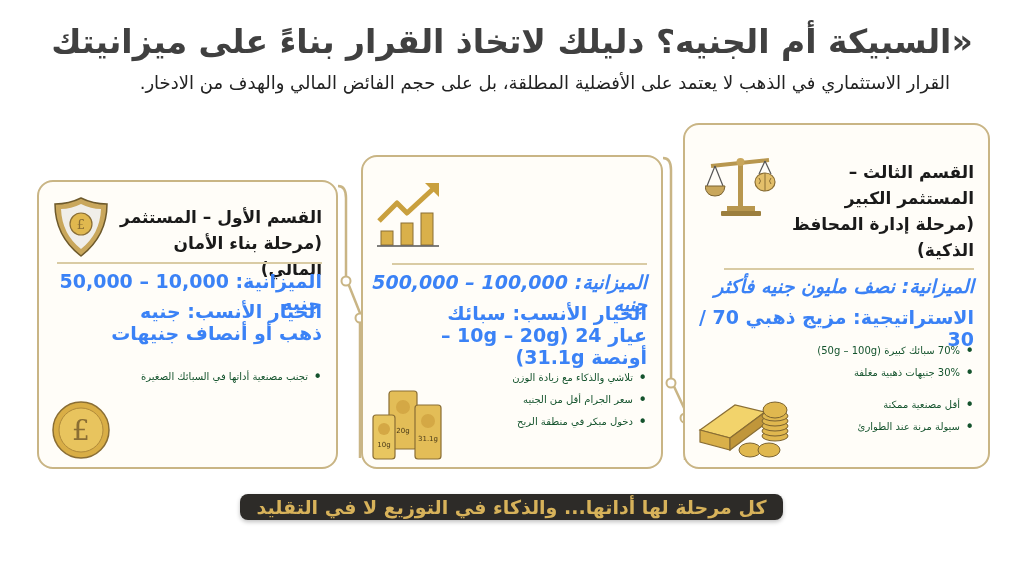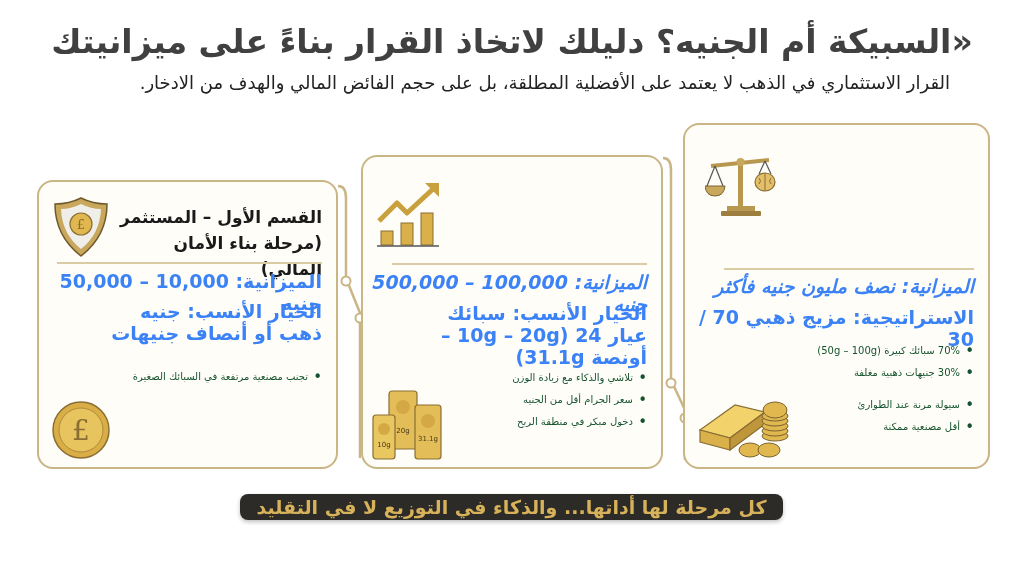--- a/index.html
+++ b/index.html
@@ -93,28 +93,29 @@
     <line x1="6" y1="16" x2="64" y2="10" stroke="#b8974f" stroke-width="4"></line>
     <circle cx="35.5" cy="12" r="4" fill="#c9a75c"></circle>
     <line x1="10" y1="16" x2="2" y2="36" stroke="#555" stroke-width="1.2"></line>
     <line x1="10" y1="16" x2="18" y2="36" stroke="#555" stroke-width="1.2"></line>
     <path d="M0 36 H20 Q19 46 10 46 Q1 46 0 36 Z" fill="#c9a75c" stroke="#7a6230" stroke-width="1"></path>
     <line x1="60" y1="11" x2="54" y2="24" stroke="#555" stroke-width="1.2"></line>
     <line x1="60" y1="11" x2="66" y2="24" stroke="#555" stroke-width="1.2"></line>
     <ellipse cx="60" cy="32" rx="10" ry="9" fill="#e3bf6a" stroke="#8a6e34" stroke-width="1.2"></ellipse>
     <path d="M60 23 V41 M54 28 Q57 31 54 34 M66 28 Q63 31 66 34" fill="none" stroke="#8a6e34" stroke-width="1"></path>
   </svg>
+  <div class="card-head">القسم الثالث – المستثمر الكبير (مرحلة إدارة المحافظ الذكية)</div>
   <div class="divider"></div>
   <div class="row-bold budget">الميزانية: نصف مليون جنيه فأكثر</div>
   <div class="row-bold strategy">الاستراتيجية: مزيج ذهبي 70 / 30</div>
   <ul class="bullets">
     <li>70% سبائك كبيرة (50g – 100g)</li>
     <li>30% جنيهات ذهبية مغلفة</li>
+    <li>أقل مصنعية ممكنة</li>
     <li>سيولة مرنة عند الطوارئ</li>
-    <li>أقل مصنعية ممكنة</li>
   </ul>
   <svg class="icon icon-foot" viewBox="0 0 100 80">
     <polygon points="5,50 40,25 70,32 35,58" fill="#f2d36b" stroke="#8a6e34" stroke-width="1.2"></polygon>
     <polygon points="5,50 35,58 35,70 5,62" fill="#d9b04a" stroke="#8a6e34" stroke-width="1.2"></polygon>
     <polygon points="35,58 70,32 70,44 35,70" fill="#c0963a" stroke="#8a6e34" stroke-width="1.2"></polygon>
     <g fill="#e0b84f" stroke="#7a6230" stroke-width="1">
       <ellipse cx="80" cy="56" rx="13" ry="5"></ellipse>
       <ellipse cx="80" cy="51" rx="13" ry="5"></ellipse>
       <ellipse cx="80" cy="46" rx="13" ry="5"></ellipse>
       <ellipse cx="80" cy="41" rx="13" ry="5"></ellipse>
@@ -161,21 +162,21 @@
     <path d="M28 2 Q40 8 54 8 Q54 40 28 60 Q2 40 2 8 Q16 8 28 2 Z" fill="#c9a75c" stroke="#6e5a2c" stroke-width="1.5"></path>
     <path d="M28 8 Q38 13 48 13 Q47 38 28 53 Q9 38 8 13 Q18 13 28 8 Z" fill="#f0eee9"></path>
     <circle cx="28" cy="28" r="11" fill="#e0b84f" stroke="#8a6e34" stroke-width="1.2"></circle>
     <text x="28" y="33" font-size="13" font-family="DejaVu Serif, serif" text-anchor="middle" fill="#8a6e34">£</text>
   </svg>
   <div class="card-head">القسم الأول – المستثمر (مرحلة بناء الأمان المالي)</div>
   <div class="divider"></div>
   <div class="row-bold budget">الميزانية: 10,000 – 50,000 جنيه</div>
   <div class="row-bold option">الخيار الأنسب: جنيه ذهب أو أنصاف جنيهات</div>
   <ul class="bullets">
-    <li>تجنب مصنعية مرتفعة في السبائك الصغيرة</li>
+    <li>تجنب مصنعية أداتها في السبائك الصغيرة</li>
   </ul>
   <svg class="icon icon-foot" viewBox="0 0 60 60">
     <circle cx="30" cy="30" r="28" fill="#d9ae46" stroke="#8a6e34" stroke-width="1.5"></circle>
     <circle cx="30" cy="30" r="22" fill="#e8c45e" stroke="#b08a3a" stroke-width="1"></circle>
     <text x="30" y="40" font-size="28" font-family="DejaVu Serif, serif" text-anchor="middle" fill="#8a6e34">£</text>
   </svg>
 </div>
 
 <div class="banner">كل مرحلة لها أداتها... والذكاء في التوزيع لا في التقليد</div>
 

